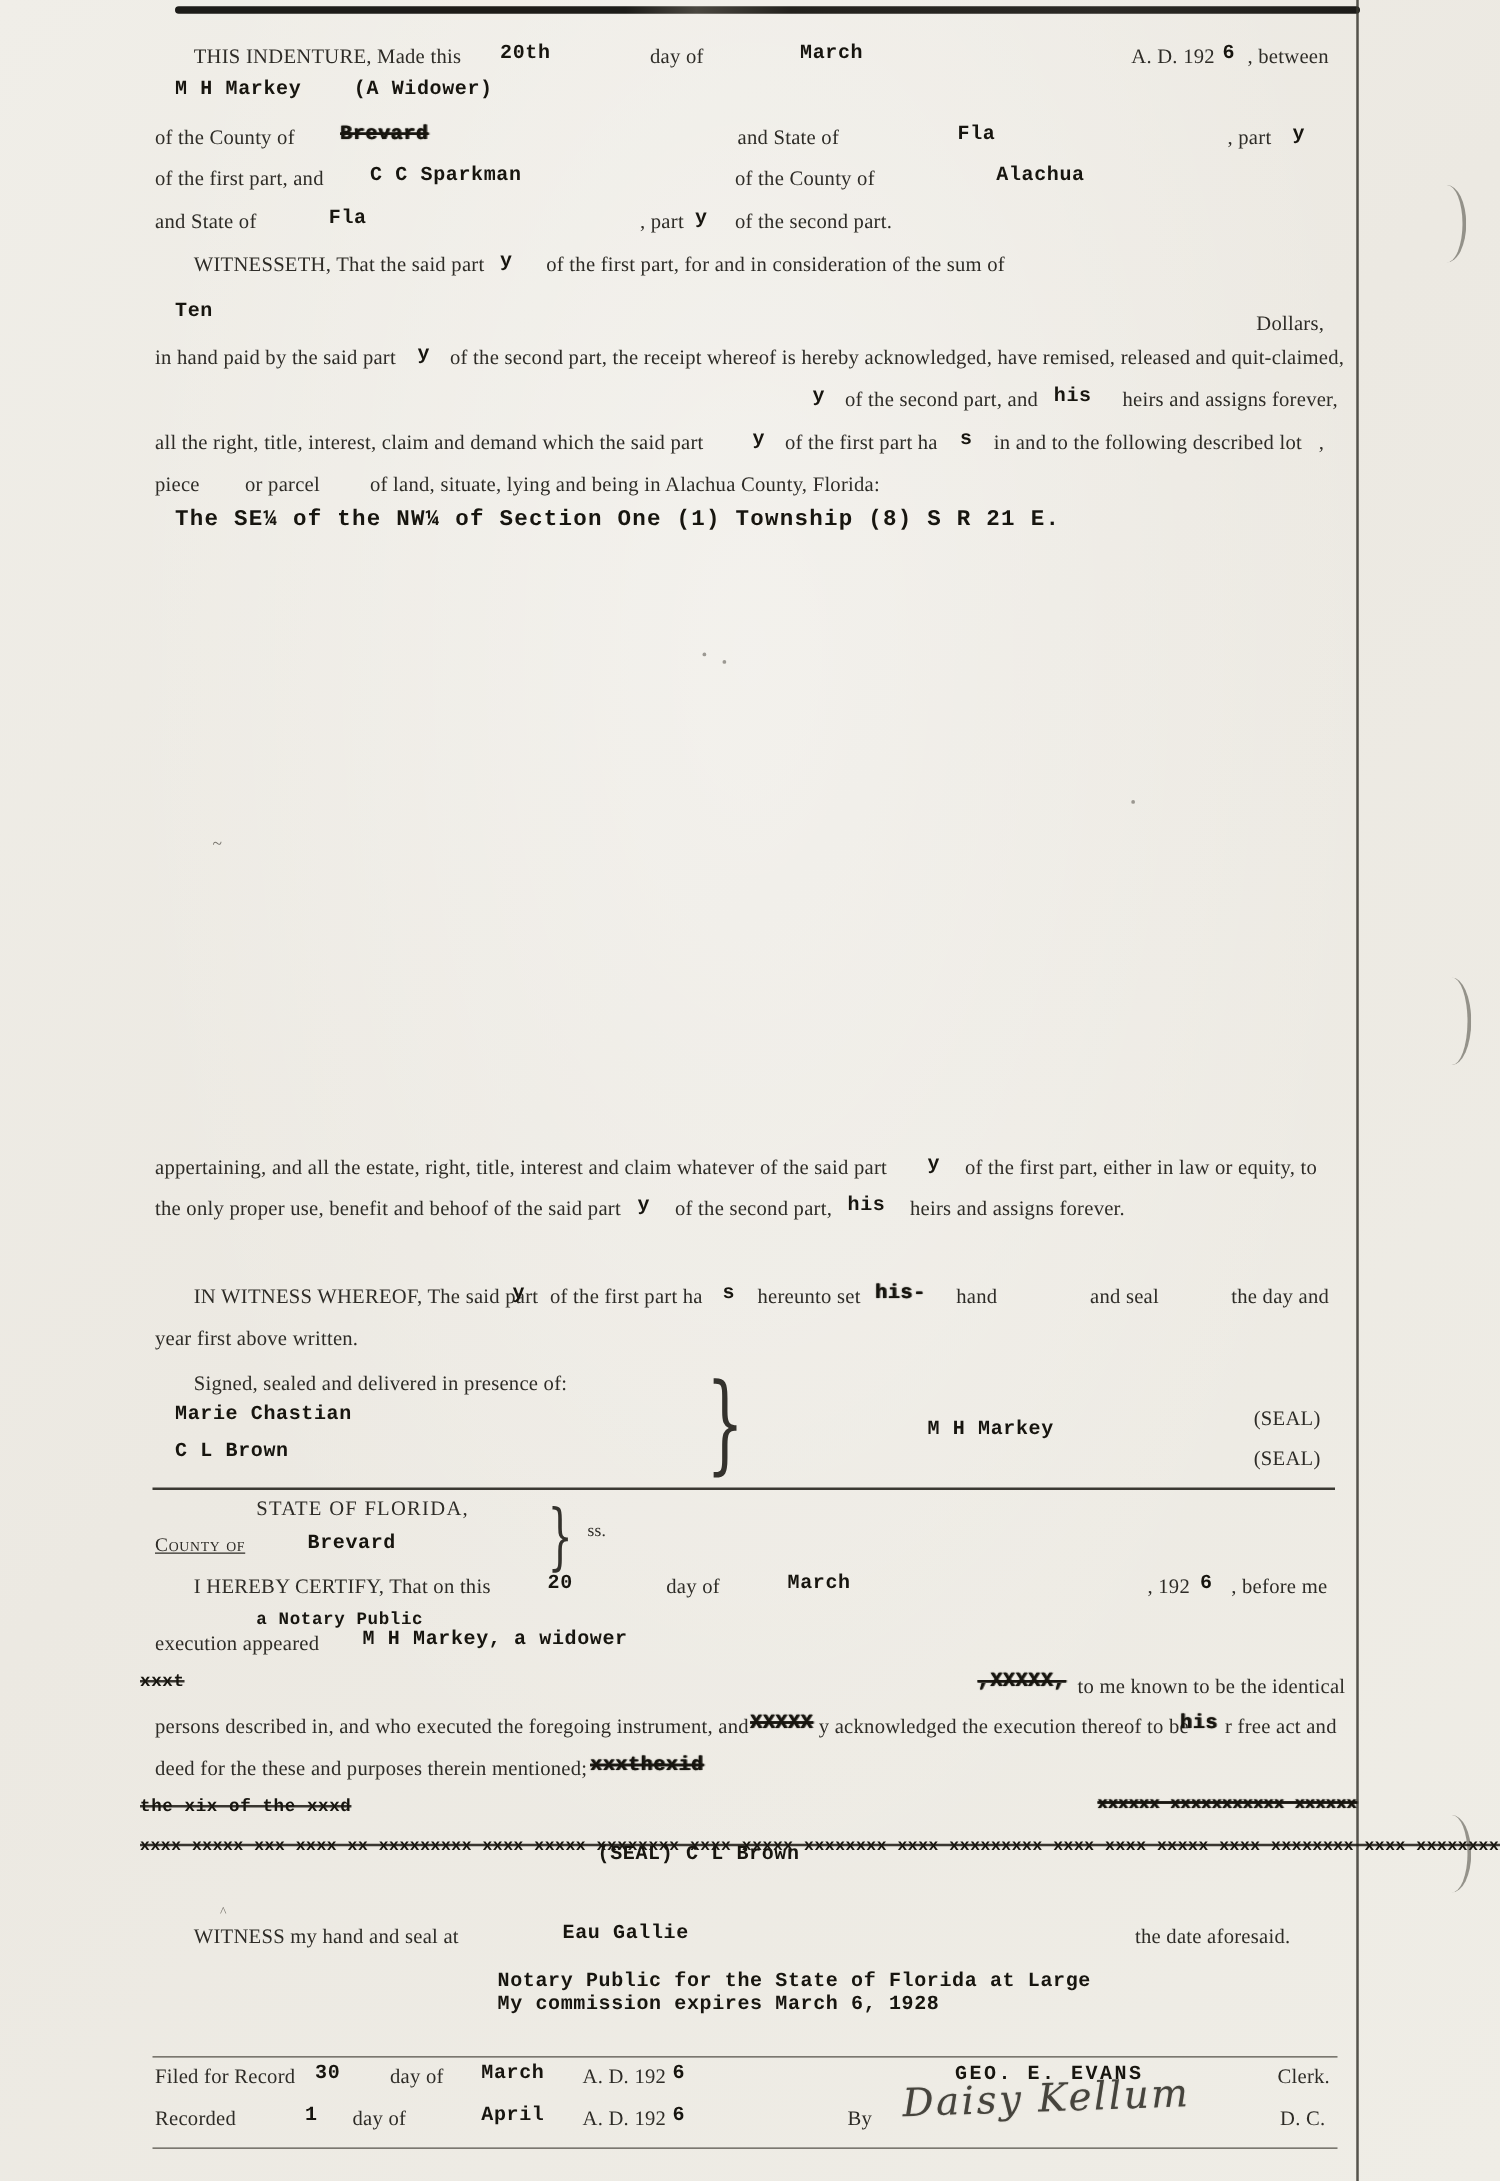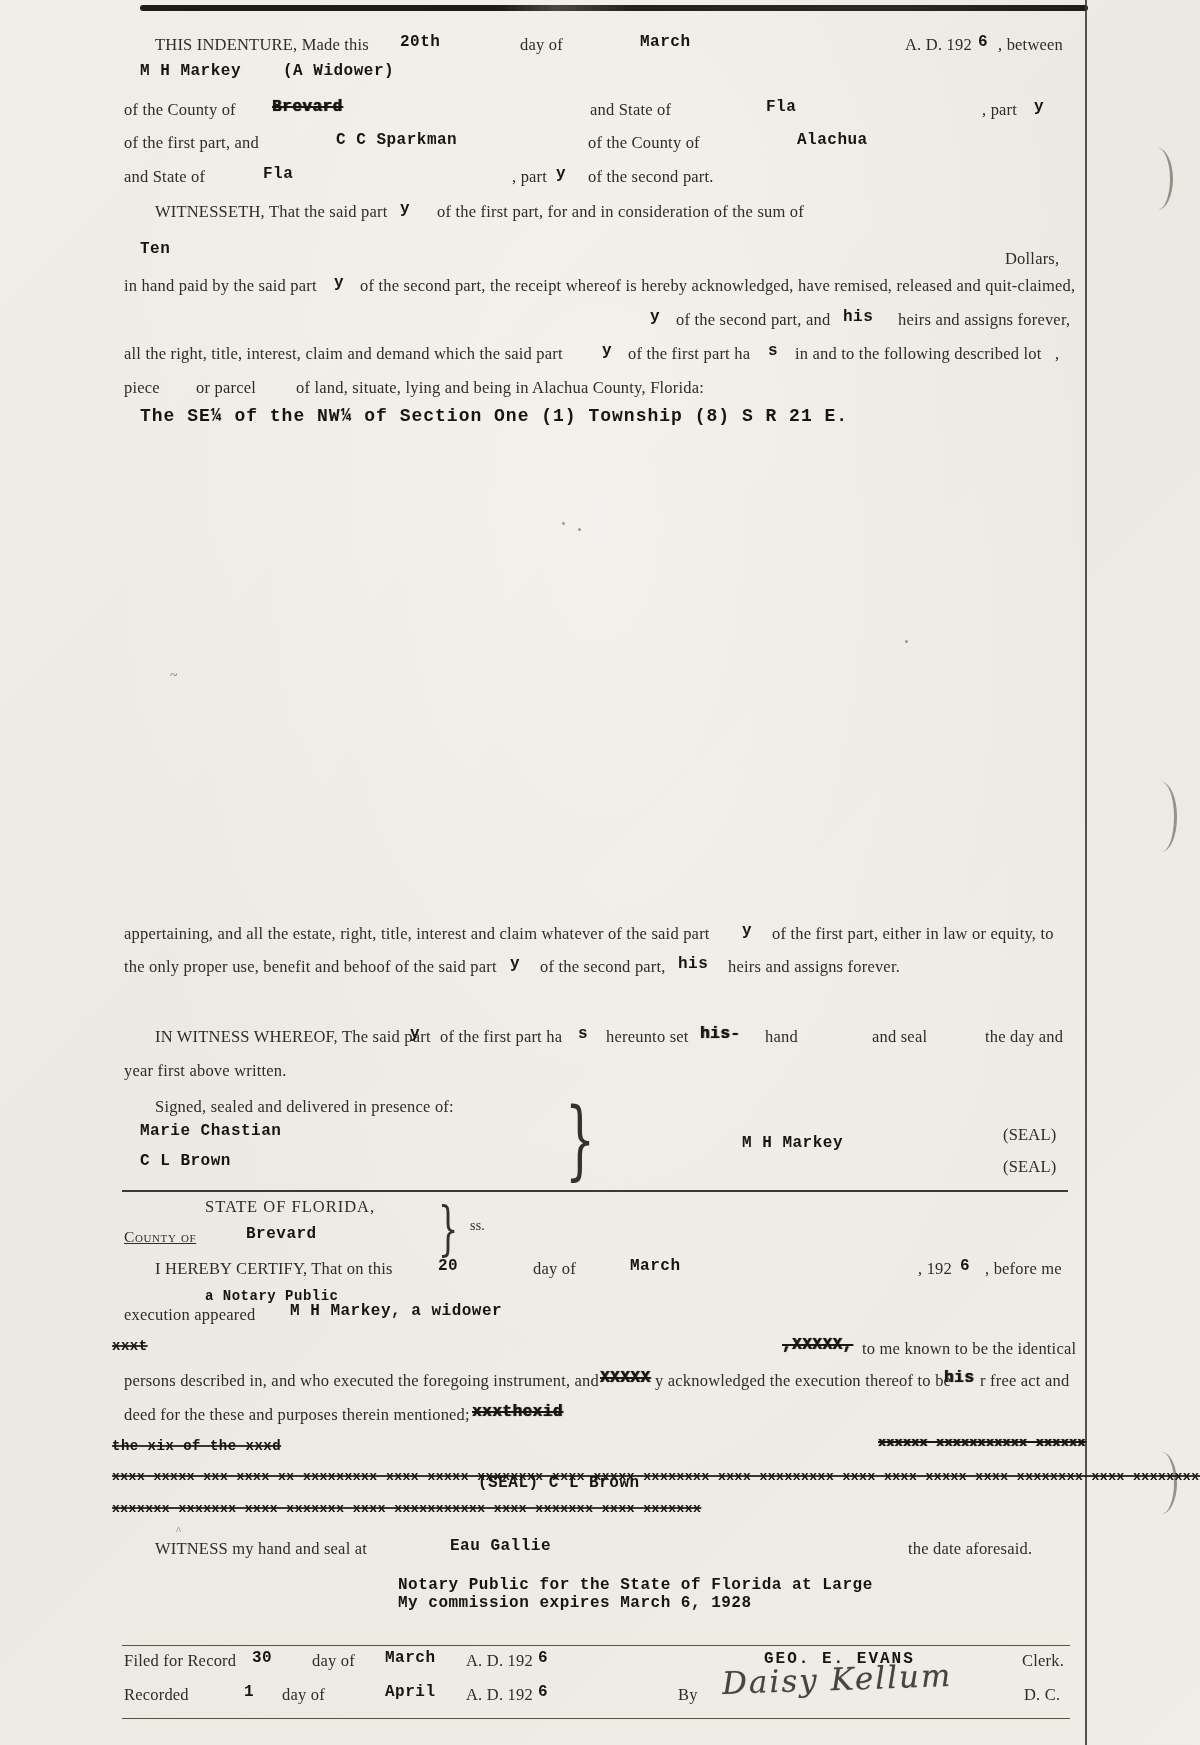--- a/index.html
+++ b/index.html
@@ -62,21 +62,21 @@
   <span class="t type" style="left:283px;top:62px;">(A Widower)</span>
 
   <span class="t serif" style="left:124px;top:101px;">of the County of</span>
   <span class="t type smudge struck" style="left:272px;top:98px;">Brevard</span>
   <span class="t serif" style="left:590px;top:101px;">and State of</span>
   <span class="t type" style="left:766px;top:98px;">Fla</span>
   <span class="t serif" style="left:982px;top:101px;">, part</span>
   <span class="t type" style="left:1034px;top:98px;">y</span>
 
   <span class="t serif" style="left:124px;top:134px;">of the first part, and</span>
-  <span class="t type" style="left:296px;top:131px;margin-left:40px;">C C Sparkman</span>
+  <span class="t type" style="left:296px;top:131px;">C C Sparkman</span>
   <span class="t serif" style="left:588px;top:134px;">of the County of</span>
   <span class="t type" style="left:797px;top:131px;">Alachua</span>
 
   <span class="t serif" style="left:124px;top:168px;">and State of</span>
   <span class="t type" style="left:263px;top:165px;">Fla</span>
   <span class="t serif" style="left:512px;top:168px;">, part</span>
   <span class="t type" style="left:556px;top:165px;">y</span>
   <span class="t serif" style="left:588px;top:168px;">of the second part.</span>
 
   <span class="t serif" style="left:155px;top:203px;">WITNESSETH, That the said part</span>
@@ -165,21 +165,20 @@
   <span class="t serif" style="left:655px;top:1372px;">y acknowledged the execution thereof to be</span>
   <span class="t type smudge" style="left:944px;top:1369px;">his</span>
   <span class="t serif" style="left:980px;top:1372px;">r free act and</span>
 
   <span class="t serif" style="left:124px;top:1406px;">deed for the these and purposes therein mentioned;</span>
   <span class="t type struck smudge" style="left:472px;top:1403px;">xxxthexid</span>
 
   <span class="t type type-sm struck" style="left:112px;top:1438px;">the xix of the xxxd</span>
   <span class="t type struck smudge" style="left:878px;top:1436px;font-size:13px;">xxxxxx xxxxxxxxxxx xxxxxx</span>
   <span class="t type struck" style="left:112px;top:1470px;font-size:13px;">xxxx xxxxx xxx xxxx xx xxxxxxxxx xxxx xxxxx xxxxxxxx xxxx xxxxx xxxxxxxx xxxx xxxxxxxxx xxxx xxxx xxxxx xxxx xxxxxxxx xxxx xxxxxxxxx xxxxx</span>
-  <span class="t type struck" style="left:112px;top:1502px;font-size:13px;">xxxxxxx xxxxxxx xxxx xxxxxxx xxxx xxxxxxxxxxx xxxx xxxxxxx xxxx xxxxxxx</span>
 
   <span class="t serif" style="left:155px;top:1540px;">WITNESS my hand and seal at</span>
   <span class="t type" style="left:450px;top:1537px;">Eau Gallie</span>
   <span class="t serif" style="left:908px;top:1540px;">the date aforesaid.</span>
   <span class="t type" style="left:478px;top:1474px;">(SEAL)  C L Brown</span>
   <span class="t type" style="left:398px;top:1576px;">Notary Public for the State of Florida at Large</span>
   <span class="t type" style="left:398px;top:1594px;">My commission expires March 6, 1928</span>
 
   <div class="rule thin" style="left:122px;top:1645px;width:948px;"></div>
 

